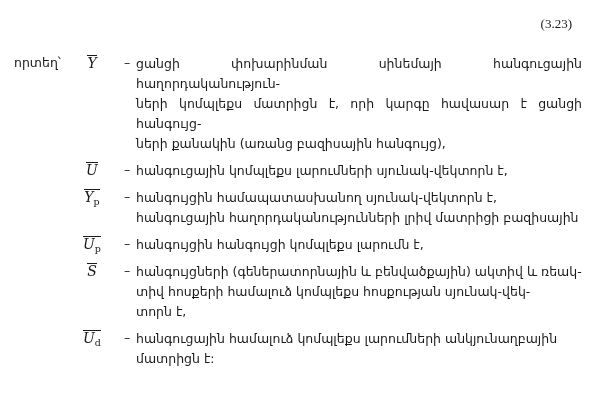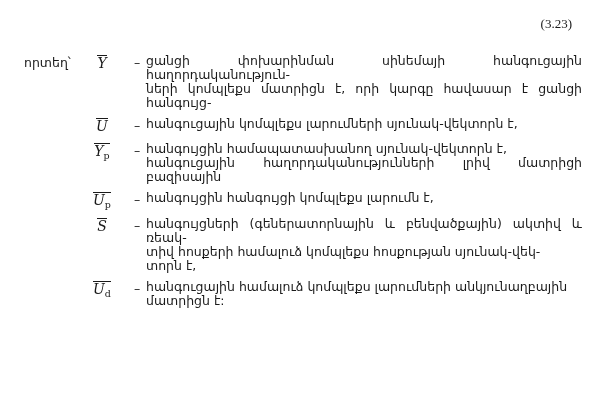--- a/index.html
+++ b/index.html
@@ -49,21 +49,20 @@
   
   .deflist {
     position: relative;
     margin-top: 12px;
     padding-left: 0;
   }
   .defrow {
     display: flex;
     align-items: flex-start;
     margin-bottom: 7px;
-    margin-left: 10px;
   }
   .lead {
     width: 66px;
     flex: 0 0 66px;
     font-size: 12.5px;
     line-height: 17px;
     padding-left: 14px;
     box-sizing: border-box;
     white-space: nowrap;
   }
@@ -79,21 +78,21 @@
   .dash {
     width: 18px;
     flex: 0 0 18px;
     text-align: center;
     font-size: 12.5px;
     line-height: 17px;
   }
   .desc {
     flex: 1 1 auto;
     font-size: 12.5px;
-    line-height: 14px;
+    line-height: 20px;
     padding-right: 22px;
     text-align: justify;
   }
   .desc .cont {
     display: block;
   }
 
   
   .ovl {
     display: inline-block;
@@ -131,20 +130,21 @@
 
     <div class="defrow">
       <div class="lead">որտեղ՝</div>
       <div class="sym">
         <span class="ovl it">Y</span>
       </div>
       <div class="dash">–</div>
       <div class="desc">
         <span class="cont">ցանցի փոխարինման սինեմայի հանգուցային հաղորդականություն-</span>
         <span class="cont">ների կոմպլեքս մատրիցն է, որի կարգը հավասար է ցանցի հանգույց-</span>
+        <span class="cont">ների քանակին (առանց բազիսային հանգույց),</span>
       </div>
     </div>
 
     <div class="defrow">
       <div class="lead"></div>
       <div class="sym">
         <span class="ovl it">U</span>
       </div>
       <div class="dash">–</div>
       <div class="desc">

